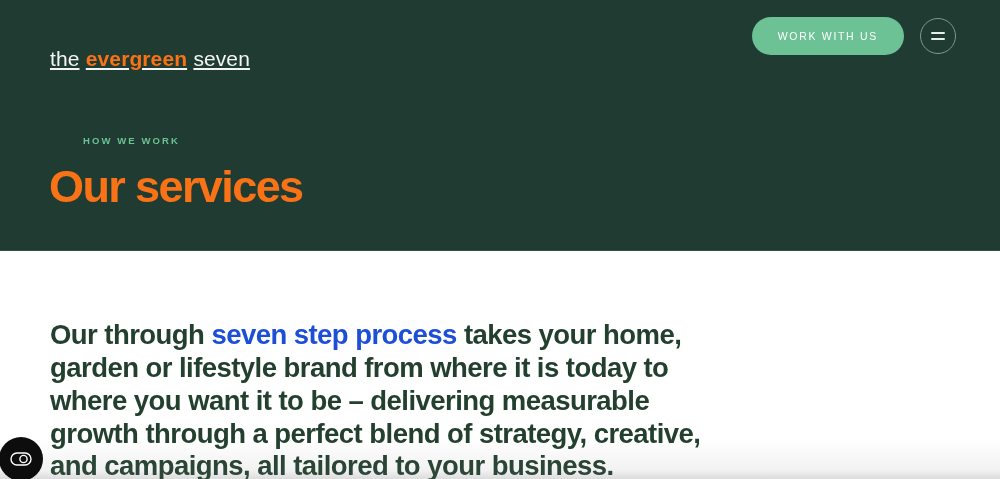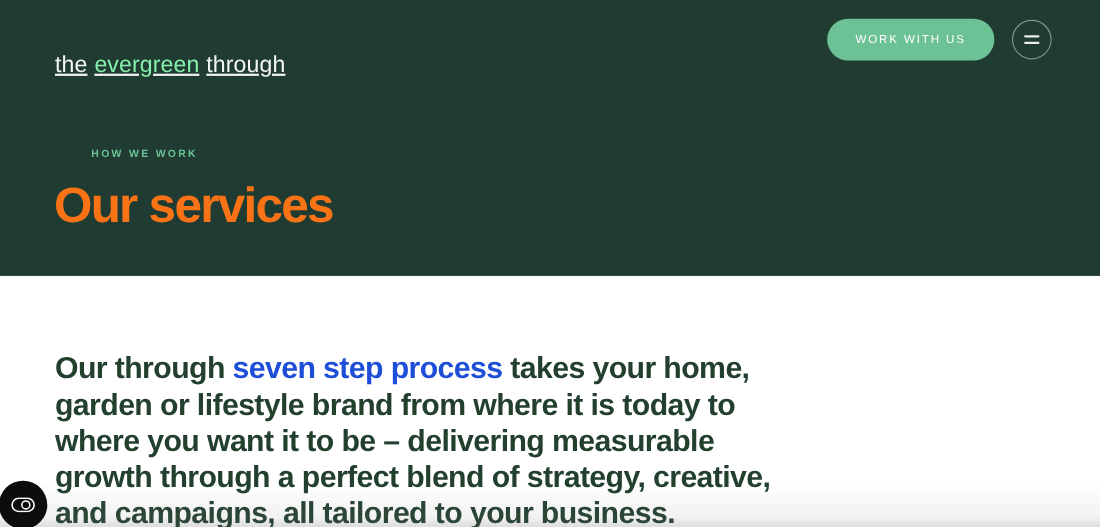--- a/index.html
+++ b/index.html
@@ -22,21 +22,21 @@
   .header {
     position:absolute; left:0; top:0; width:1000px; height:72px;
     display:flex; align-items:center; justify-content:space-between;
     padding:0 44px 0 50px;
   }
   .logo {
     font-size:21px; font-weight:400; letter-spacing:0.1px;
     color:#f2f5f3; white-space:nowrap; line-height:1;
     display:flex; align-items:baseline; gap:0.3em;margin-top:45px;
   }
-  .logo .accent { color:#86efac; font-weight:400; }
+  .logo .accent { color:#f97316; font-weight:700; }
   .logo .the, .logo .agency { font-weight:300; }
 
   .header-right { display:flex; align-items:center; gap:16px; }
 
   .cta {
     display:flex; align-items:center; justify-content:center;
     height:38px; padding:0 26px; border-radius:19px;
     background:#6cc295; color:#ffffff;
     font-size:10.5px; font-weight:400; letter-spacing:1.7px;
     text-transform:uppercase; white-space:nowrap; border:none; cursor:pointer;
@@ -96,21 +96,21 @@
 
 <div id="page">
 
   <div class="hero">
 
     <div class="header">
 
       <a class="logo" href="#">
         <span class="the">the</span>
           <span class="accent">evergreen</span>
-          <span class="agency">through</span>
+          <span class="agency">seven</span>
       </a>
 
       <div class="header-right">
         <button class="cta">WORK WITH US</button>
         <button class="menu-btn">
           <span class="bar"></span>
           <span class="bar"></span>
         </button>
       </div>
 

